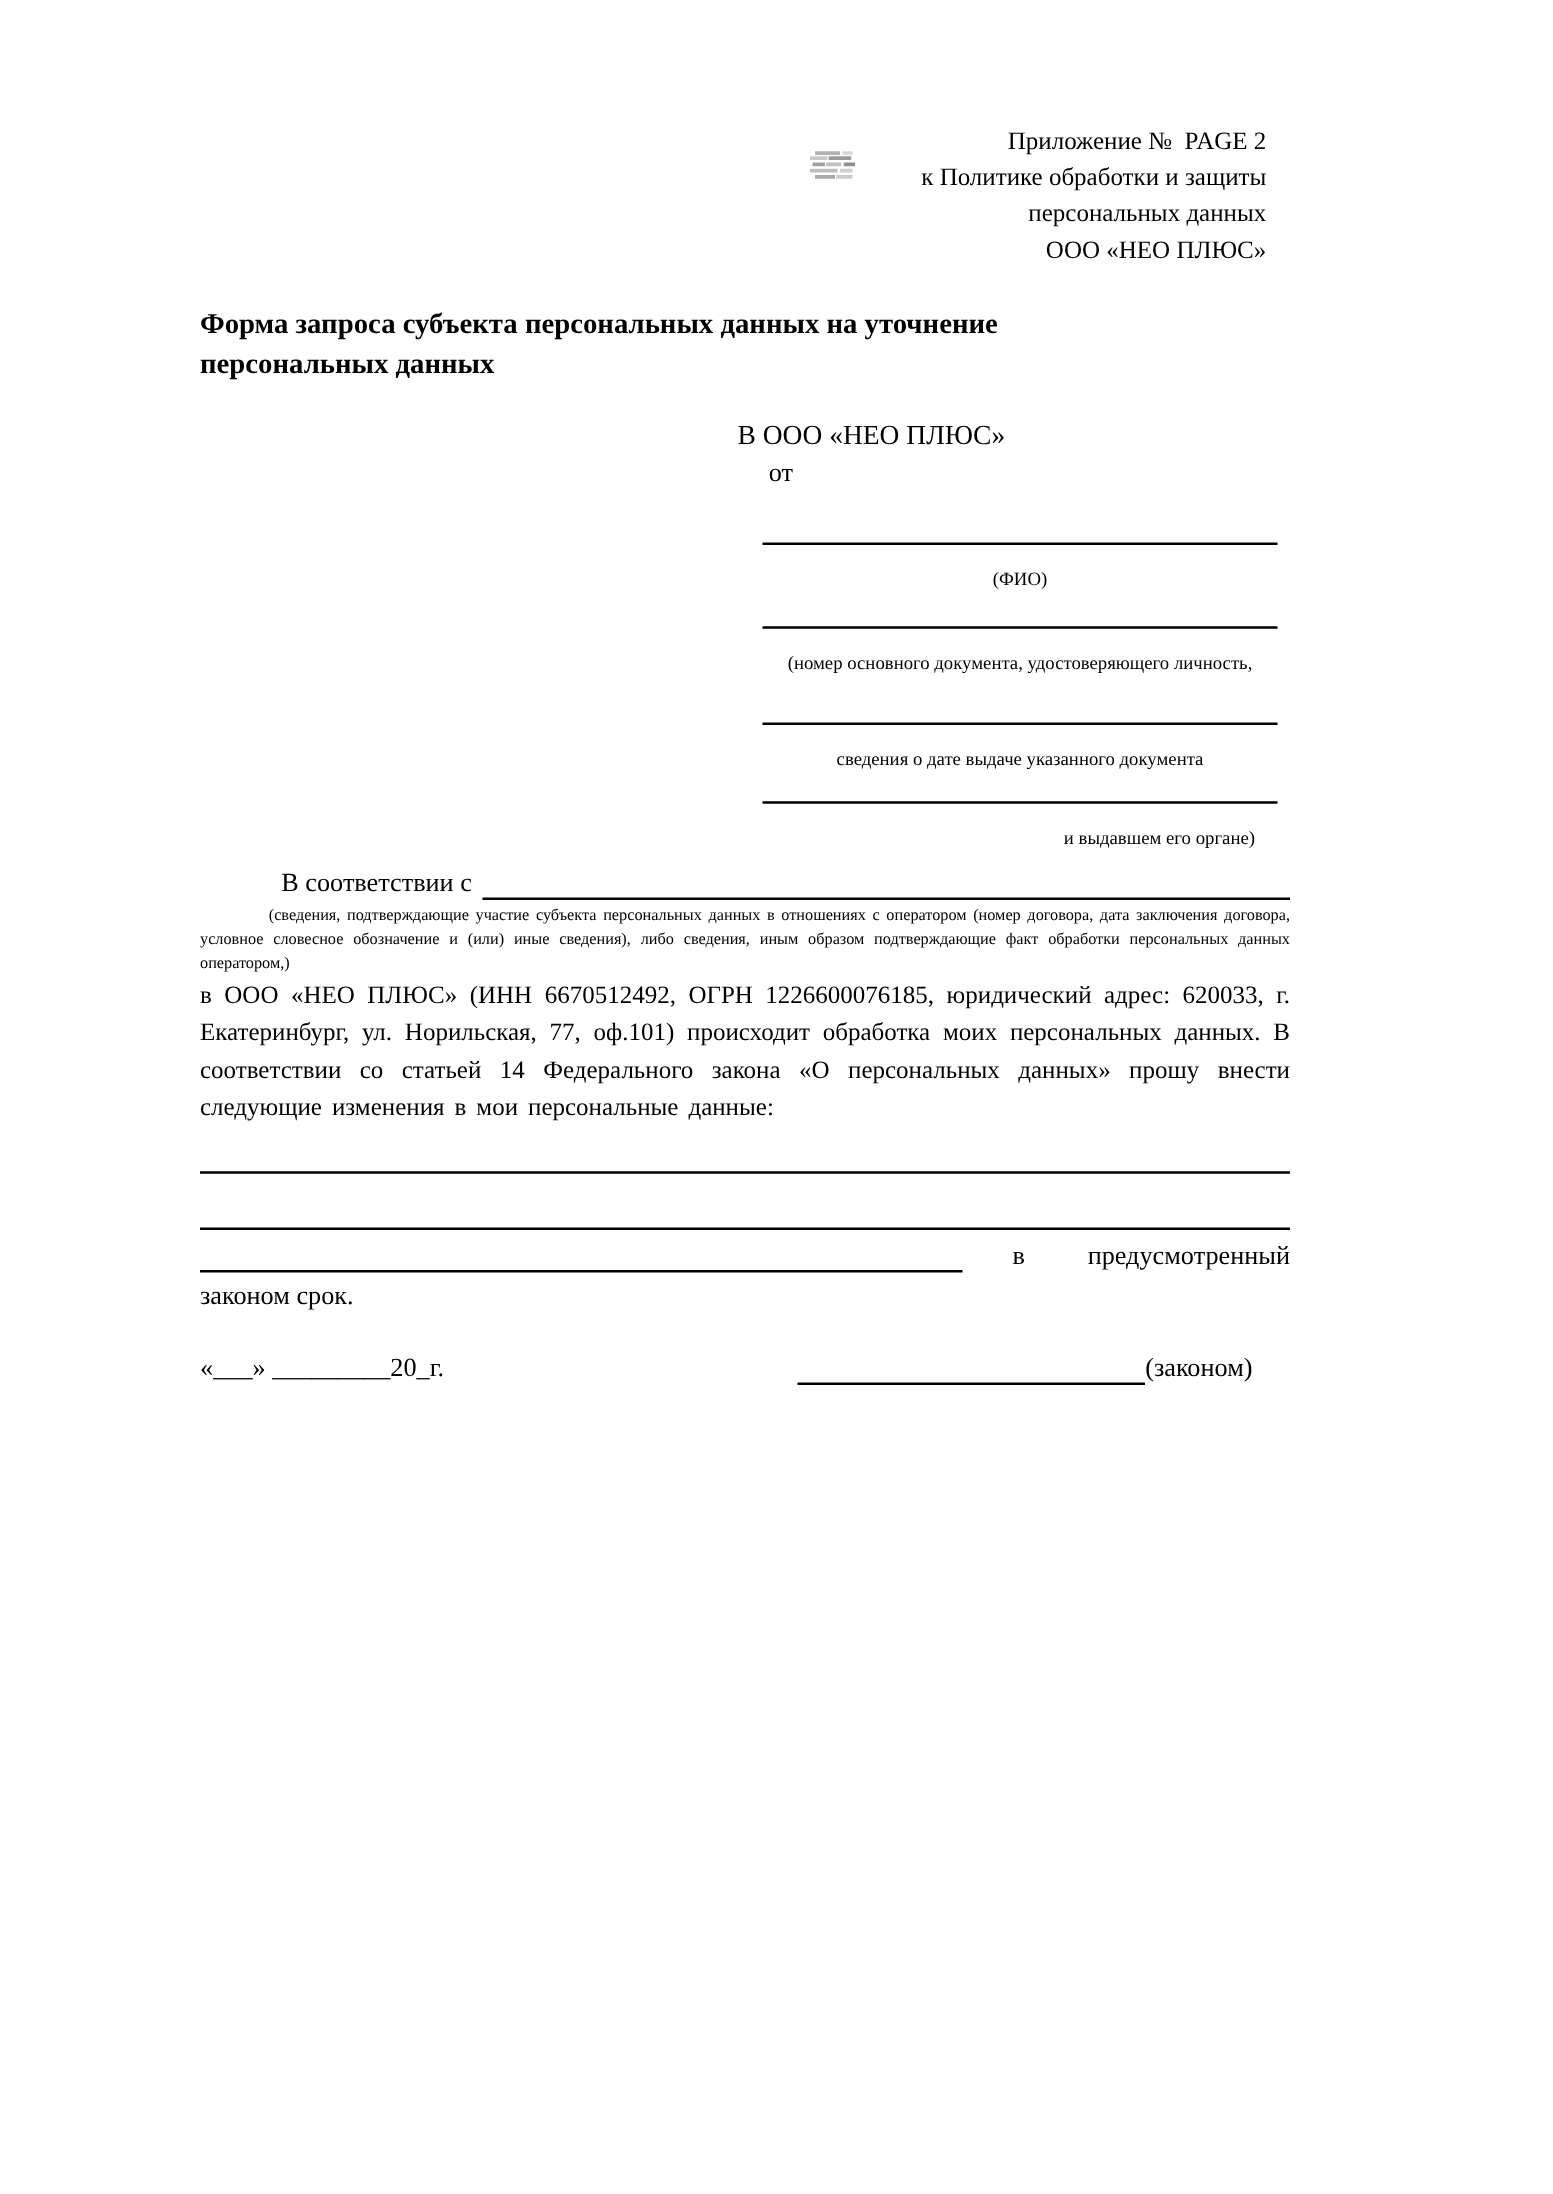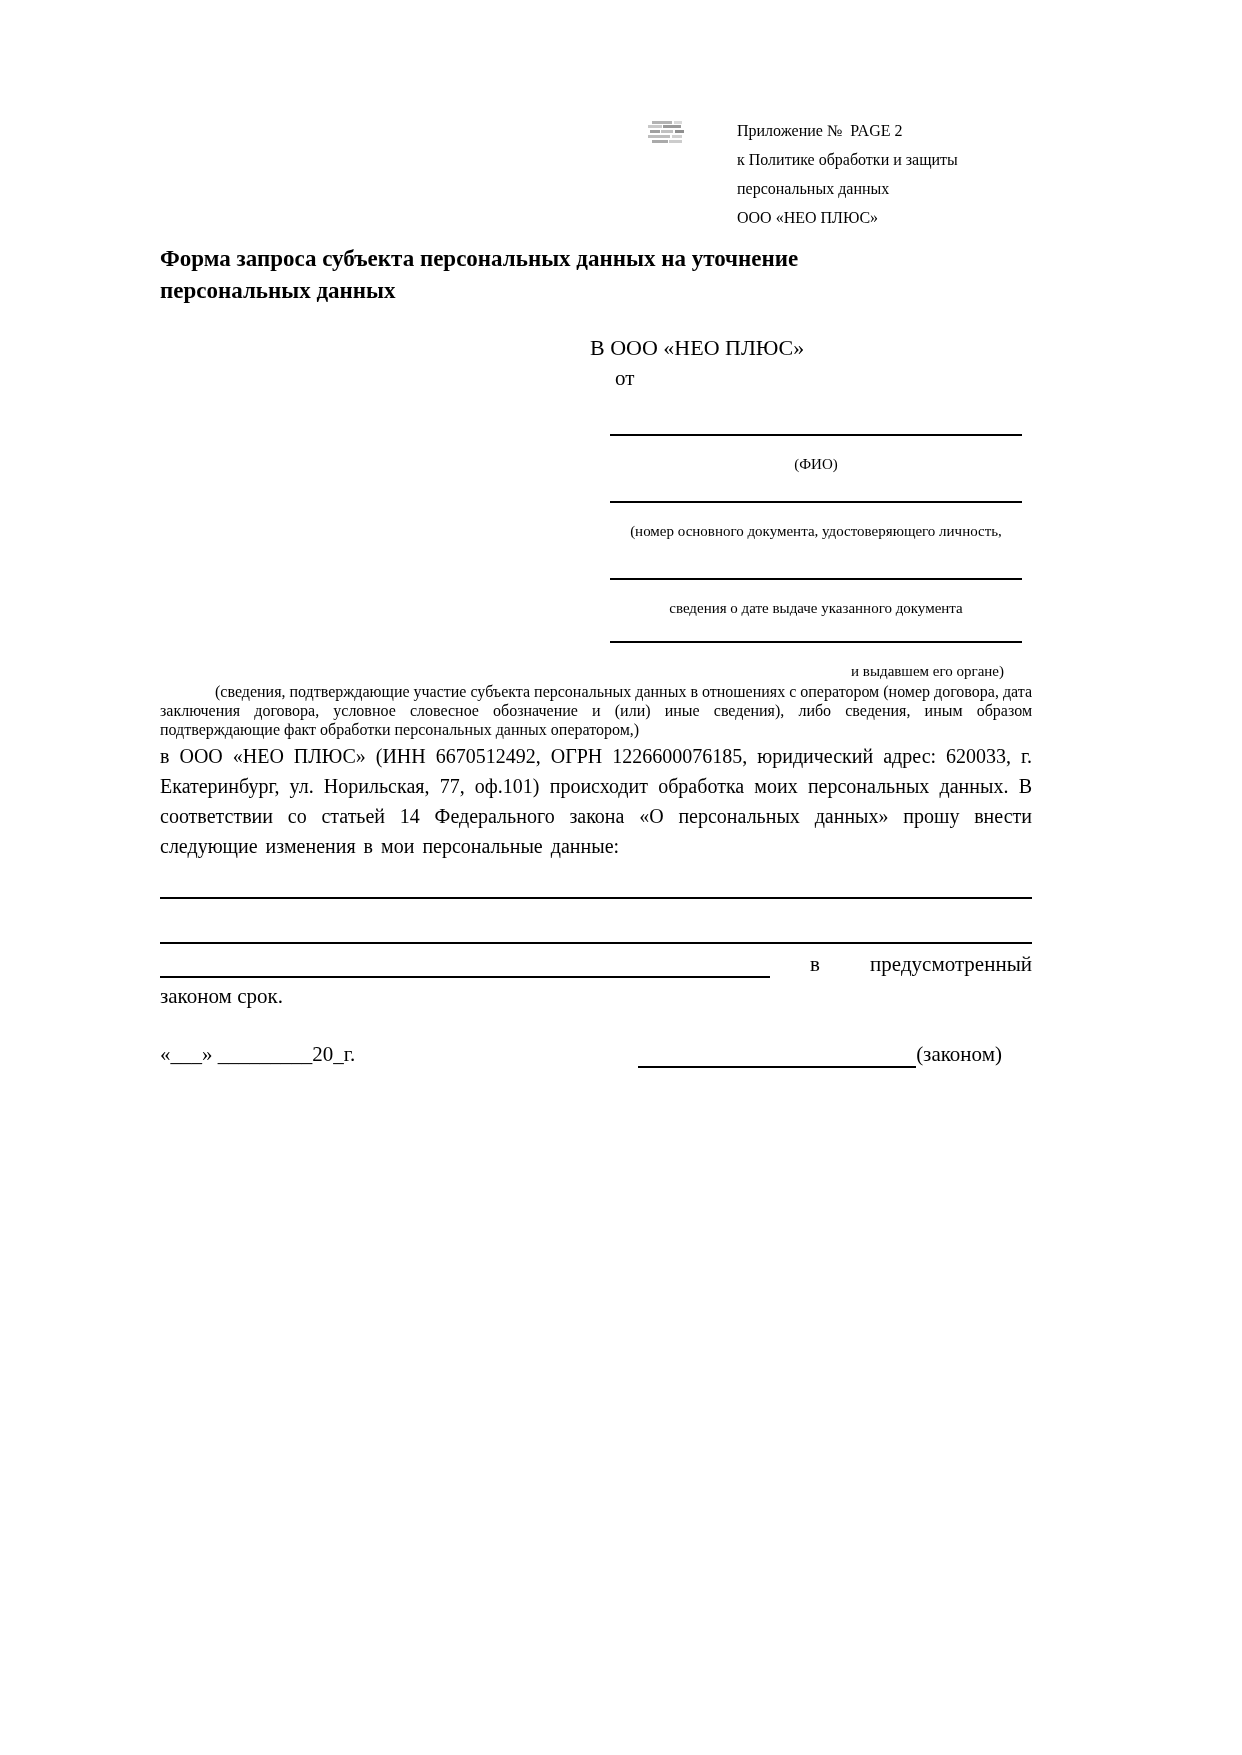--- a/index.html
+++ b/index.html
@@ -7,40 +7,40 @@
     position: relative;
     width: 1242px;
     height: 1755px;
     background: #ffffff;
     color: #000000;
     font-family: "Liberation Serif", serif;
     overflow: hidden;
   }
   .hdr-icon { position: absolute; left: 648px; top: 119px; width: 38px; height: 28px; }
   .hdr {
-    position: absolute; left: 737px; top: 116px;
-    font-size: 16px; line-height: 29px; white-space: nowrap;
+    position: absolute; left: 737px; top: 99px;
+    font-size: 20px; line-height: 29px; white-space: nowrap; text-align: right;
   }
   .content { position: absolute; left: 160px; top: 243px; width: 872px; }
   .title { font-size: 23px; font-weight: bold; line-height: 32px; }
   .to { margin-top: 28px; margin-left: 430px; font-size: 22px; line-height: 26px; }
   .from { margin-top: 5px; margin-left: 455px; font-size: 21px; line-height: 24px; }
   .fields { margin-left: 450px; width: 412px; }
   .fline { height: 0; border-bottom: 2px solid #000; }
   .fl1 { margin-top: 44px; }
   .fl2 { margin-top: 28px; }
   .fl3 { margin-top: 38px; }
   .fl4 { margin-top: 24px; }
   .fcap { font-size: 15px; line-height: 17px; padding-top: 20px; text-align: center; white-space: nowrap; }
   .fcap.right { text-align: right; padding-right: 18px; }
   .req-heading { margin-top: 36px; text-align: center; font-size: 22px; line-height: 26px; letter-spacing: 1px; }
   .intro-row { display: flex; align-items: flex-end; margin-top: 12px; font-size: 21px; line-height: 28px; }
   .intro-text { margin-left: 65px; white-space: nowrap; }
   .intro-line { flex: 1; border-bottom: 2px solid #000; margin-left: 8px; height: 24px; }
-  .fine { margin-top: 2px; font-size: 16px; line-height: 19px; text-align: justify; text-indent: 55px; }
+  .fine { margin-top: 2px; font-size: 13px; line-height: 19px; text-align: justify; text-indent: 55px; }
   .body-par { margin-top: 2px; font-size: 20px; line-height: 30px; text-align: justify; word-spacing: 3px; }
   .blank-line { height: 0; border-bottom: 2px solid #000; }
   .b1 { margin-top: 36px; }
   .b2 { margin-top: 43px; }
   .resp-1 {
     margin-top: 16px; font-size: 21px; line-height: 28px;
     text-indent: 68px; text-align: justify; text-align-last: justify;
   }
   .resp-2 { display: flex; align-items: flex-end; margin-top: 6px; font-size: 21px; line-height: 28px; }
   .addr-line { width: 610px; border-bottom: 2px solid #000; height: 24px; }
@@ -94,20 +94,24 @@
       <div class="fcap">(ФИО)</div>
       <div class="fline fl2"></div>
       <div class="fcap">(номер основного документа, удостоверяющего личность,</div>
       <div class="fline fl3"></div>
       <div class="fcap">сведения о дате выдаче указанного документа</div>
       <div class="fline fl4"></div>
       <div class="fcap right">и выдавшем его органе)</div>
     </div>
 
 
+    <div class="intro-row">
+      <span class="intro-text">В соответствии с</span>
+      <span class="intro-line"></span>
+    </div>
 
     <div class="fine">(сведения, подтверждающие участие субъекта персональных данных в отношениях с оператором (номер договора, дата заключения договора, условное словесное обозначение и (или) иные сведения), либо сведения, иным образом подтверждающие факт обработки персональных данных оператором,)</div>
 
     <div class="body-par">в ООО «НЕО ПЛЮС» (ИНН 6670512492, ОГРН 1226600076185, юридический адрес: 620033, г. Екатеринбург, ул. Норильская, 77, оф.101) происходит обработка моих персональных данных. В соответствии со статьей 14 Федерального закона «О персональных данных» прошу внести следующие изменения в мои персональные данные:</div>
 
     <div class="blank-line b1"></div>
     <div class="blank-line b2"></div>
 
 
     <div class="resp-2">

